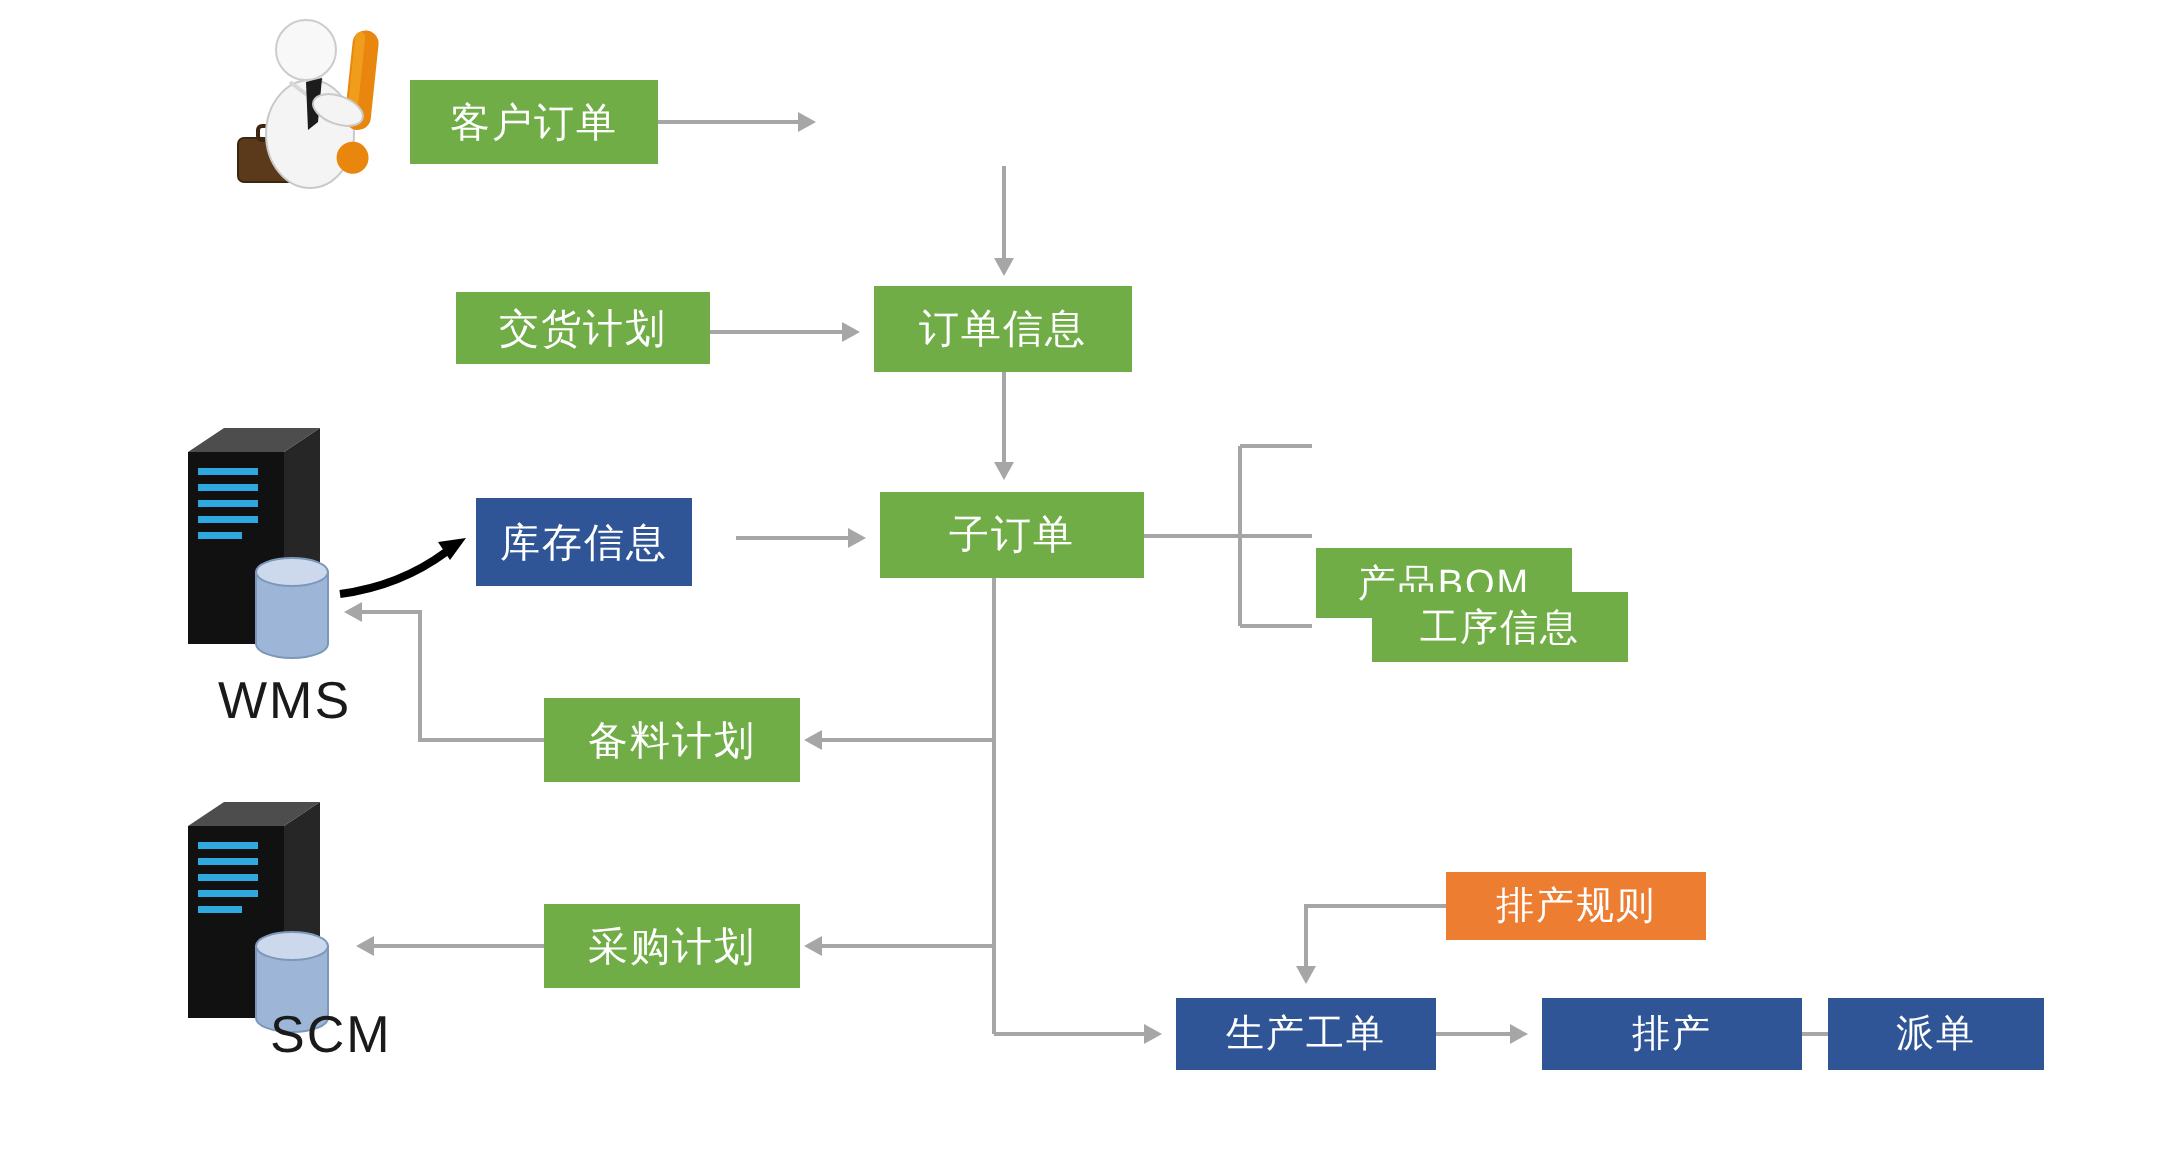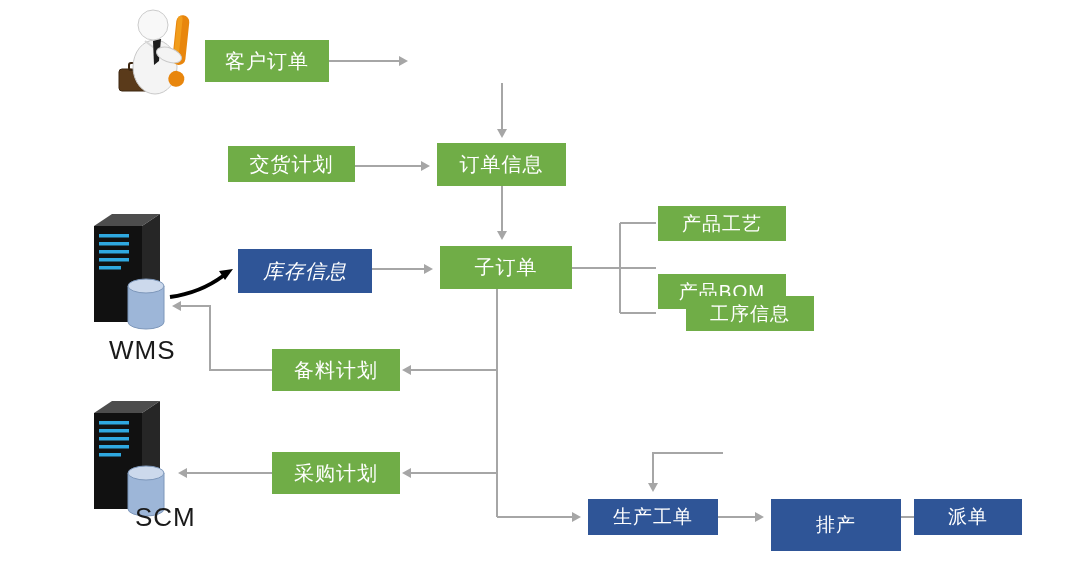--- a/index.html
+++ b/index.html
@@ -133,32 +133,32 @@
 
   <div class="node green" style="left:205px; top:40px; width:124px; height:42px;">客户订单</div>
 
 
   <div class="node green" style="left:228px; top:146px; width:127px; height:36px;">交货计划</div>
 
   <div class="node green" style="left:437px; top:143px; width:129px; height:43px;">订单信息</div>
 
   <div class="node green" style="left:440px; top:246px; width:132px; height:43px;">子订单</div>
 
-  <div class="node green sm" style="left:658px; top:206px; width:128px; height:35px;">产品工艺</div>
 
   <div class="node green sm" style="left:658px; top:251px; width:128px; height:35px;margin-top:23px;">产品BOM</div>
 
   <div class="node green sm" style="left:658px; top:296px; width:128px; height:35px;margin-left:28px;">工序信息</div>
 
-  <div class="node blue" style="left:238px; top:249px; width:134px; height:44px;font-style:italic;">库存信息</div>
+  <div class="node blue" style="left:238px; top:249px; width:108px; height:44px;">库存信息</div>
 
   <div class="node green" style="left:272px; top:349px; width:128px; height:42px;">备料计划</div>
 
   <div class="node green" style="left:272px; top:452px; width:128px; height:42px;">采购计划</div>
 
+  <div class="node orange sm" style="left:723px; top:436px; width:130px; height:34px;">排产规则</div>
 
   <div class="node blue sm" style="left:588px; top:499px; width:130px; height:36px;">生产工单</div>
 
-  <div class="node blue sm" style="left:771px; top:499px; width:130px; height:52px;font-family:Liberation Mono, monospace;">排产</div>
+  <div class="node blue sm" style="left:771px; top:499px; width:130px; height:36px;font-family:Liberation Mono, monospace;">排产</div>
 
   <div class="node blue sm" style="left:914px; top:499px; width:108px; height:36px;">派单</div>
 
 </div>
 
 </body></html>

